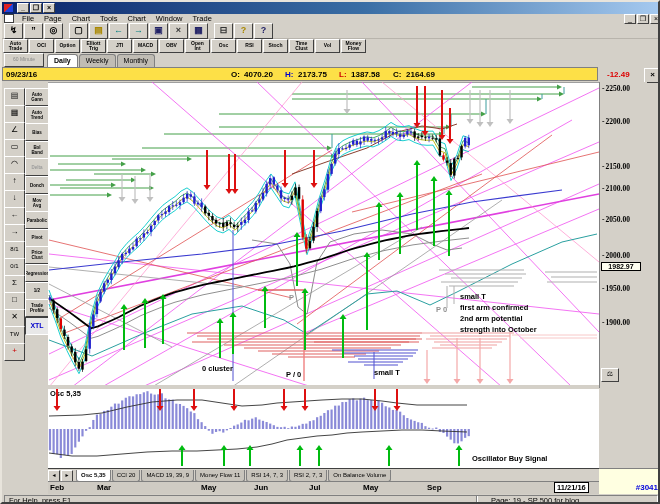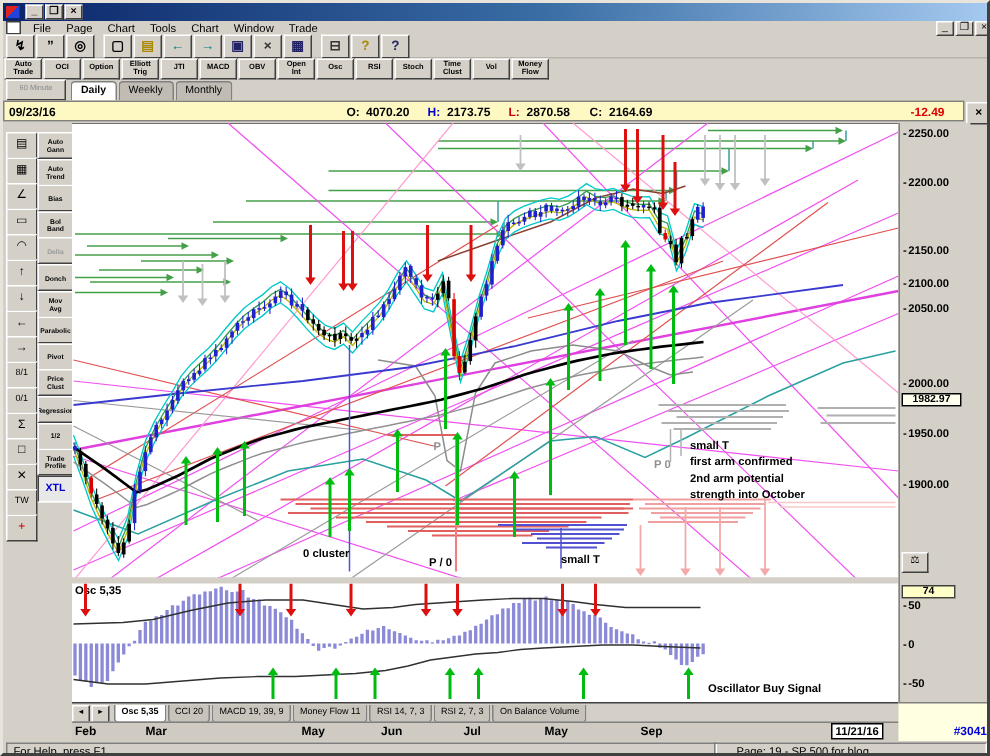--- a/index.html
+++ b/index.html
@@ -23,33 +23,33 @@
   .tbsep{width:5px;height:14px;}
   #toolbar2{left:0;top:37px;width:660px;height:14px;display:flex;align-items:center;padding-left:1px;box-sizing:border-box;}
   .stbtn{height:12px;min-width:21px;padding:0 1px;margin-right:1px;font-size:5px;line-height:5.5px;font-weight:bold;
          display:flex;align-items:center;justify-content:center;text-align:center;}
   #tfbar{left:0;top:51px;width:660px;height:14px;display:flex;align-items:flex-end;padding-left:2px;box-sizing:border-box;}
   #btn-60min{width:38px;height:12px;font-size:5px;line-height:5.5px;color:#8a8a8a;text-align:center;display:flex;align-items:center;justify-content:center;margin-right:3px;}
   .tftab{height:12px;padding:0 6px;font-size:7px;line-height:11px;border:1px solid #808080;border-bottom:none;
          border-radius:3px 3px 0 0;background:#c0bcb4;margin-right:1px;}
   .tftab.active{background:#fff;font-weight:bold;}
   
-  #quotebar{left:0;top:65px;width:641px;height:14px;background:#fef9c3;border:1px solid #808080;
+  #quotebar{left:0;top:65px;width:596px;height:14px;background:#fde047;border:1px solid #808080;
             font-size:8px;font-weight:bold;color:#000;box-sizing:border-box;}
   #quotebar span{position:absolute;top:2px;}
   #qb-close{left:642px;top:66px;width:15px;height:13px;font-size:8px;line-height:11px;text-align:center;font-weight:bold;}
   
   .ltbtnA{position:absolute;width:19px;height:16px;font-size:8px;line-height:14px;text-align:center;overflow:hidden;}
   .ltbtnB{position:absolute;width:22px;height:16px;font-size:4.5px;line-height:5px;font-weight:bold;text-align:center;
           display:flex;align-items:center;justify-content:center;overflow:hidden;}
   .ltbtnB.disabled{color:#9a9a9a;}
   .ltbtnB.active{background:#e8e8e8;border-color:#404040 #fff #fff #404040;color:#0000cc;}
   
   #paxis{left:597px;top:80px;width:47px;height:306px;background:#d4d0c8;border-left:1px solid #808080;}
-  .ptick{position:absolute;left:2px;font-size:7.5px;font-weight:bold;color:#000;}
+  .ptick{position:absolute;left:2px;font-size:7.5px;font-weight:bold;color:#000;font-family:Liberation Serif, serif;}
   .ptick:before{content:"-";margin-right:1px;}
   #lastprice{position:absolute;left:1px;width:38px;background:#fffff0;border:1px solid #000;font-size:7px;font-weight:bold;text-align:center;}
   #oaxis{left:597px;top:386px;width:47px;height:80px;background:#d4d0c8;border-left:1px solid #808080;}
   #osc-cur{position:absolute;left:1px;top:2px;width:34px;background:#ffffc8;border:1px solid #404040;font-size:7px;font-weight:bold;text-align:center;}
   .otick{position:absolute;left:2px;font-size:7.5px;font-weight:bold;}
   .otick:before{content:"-";margin-right:1px;}
   #axis-props{left:599px;top:366px;width:16px;height:12px;font-size:7px;line-height:10px;text-align:center;}
   
   #tabbar{left:46px;top:466px;width:551px;height:13px;background:#d4d0c8;display:flex;align-items:center;border-top:1px solid #404040;}
   .spin{width:10px;height:10px;font-size:5px;line-height:9px;text-align:center;margin-right:1px;}
@@ -132,21 +132,21 @@
         <span class="tftab">Monthly</span>
       </span>
   </div>
   <div id="quotebar" class="abs">
     <span style="left:3px;">09/23/16</span>
     <span style="left:228px;">O:</span>
     <span style="left:241px;">4070.20</span>
     <span style="left:282px;color:#0000cc;">H:</span>
     <span style="left:295px;">2173.75</span>
     <span style="left:336px;color:#cc0000;">L:</span>
-    <span style="left:348px;">2870.58</span>
+    <span style="left:348px;">1387.58</span>
     <span style="left:390px;">C:</span>
     <span style="left:403px;">2164.69</span>
     <span style="left:604px;color:#dd0000;">-12.49</span>
   </div>
   <div id="qb-close" class="abs raised">×</div>
 
   <div id="lefttoolbar" class="abs" style="left:0;top:80px;width:46px;height:386px;">
       <div class="ltbtnA raised" style="left: 2px; top: 6px;">▤</div>
       <div class="ltbtnA raised" style="left: 2px; top: 23px;">▦</div>
       <div class="ltbtnA raised" style="left: 2px; top: 40px;">∠</div>
@@ -793,33 +793,27 @@
         <line x1="457" y1="464" x2="457" y2="447" stroke="#00bb10" stroke-width="2"></line>
         <polygon points="457,443 453.5,448 460.5,448" fill="#00bb10"></polygon>
       </g>
     </svg>
 
   <div id="paxis" class="abs">
       <div class="ptick" style="top: 2px;">2250.00</div>
       <div class="ptick" style="top: 35.4px;">2200.00</div>
       <div class="ptick" style="top: 80px;">2150.00</div>
       <div class="ptick" style="top: 102.2px;">2100.00</div>
-      <div class="ptick" style="top: 119px;">2050.00</div>
+      <div class="ptick" style="top: 133px;">2050.00</div>
       <div class="ptick" style="top: 169px;">2000.00</div>
       <div class="ptick" style="top: 202.4px;">1950.00</div>
       <div class="ptick" style="top: 235.8px;">1900.00</div>
       <div id="lastprice" style="top: 180.376px;">1982.97</div>
     </div>
   <div id="axis-props" class="abs raised">⚖</div>
-  <div id="oaxis" class="abs">
-      <div id="osc-cur">74</div>
-      <div class="otick" style="top: 11px;">50</div>
-      <div class="otick" style="top: 37px;">0</div>
-      <div class="otick" style="top: 63px;">-50</div>
-    </div>
 
   <div id="righttoolbar" class="abs" style="left:644px;top:80px;width:16px;height:260px;"></div>
 
   <div id="tabbar" class="abs">
     <span class="spin raised">◄</span>
     <span class="spin raised">►</span>
     <span id="itabs" style="display:flex;margin-left:2px;">
         <span class="itab active">Osc 5,35</span>
         <span class="itab">CCI 20</span>
         <span class="itab">MACD 19, 39, 9</span>

